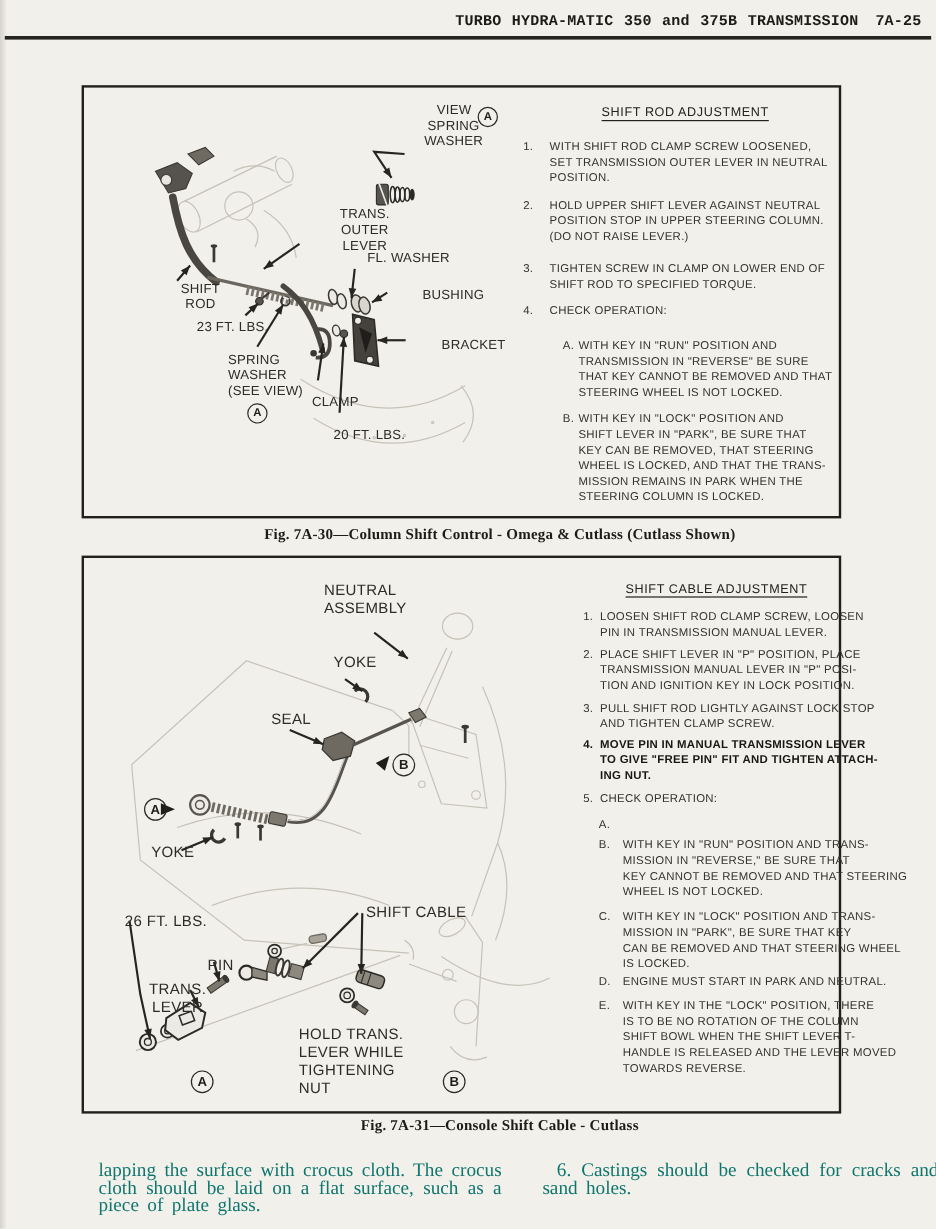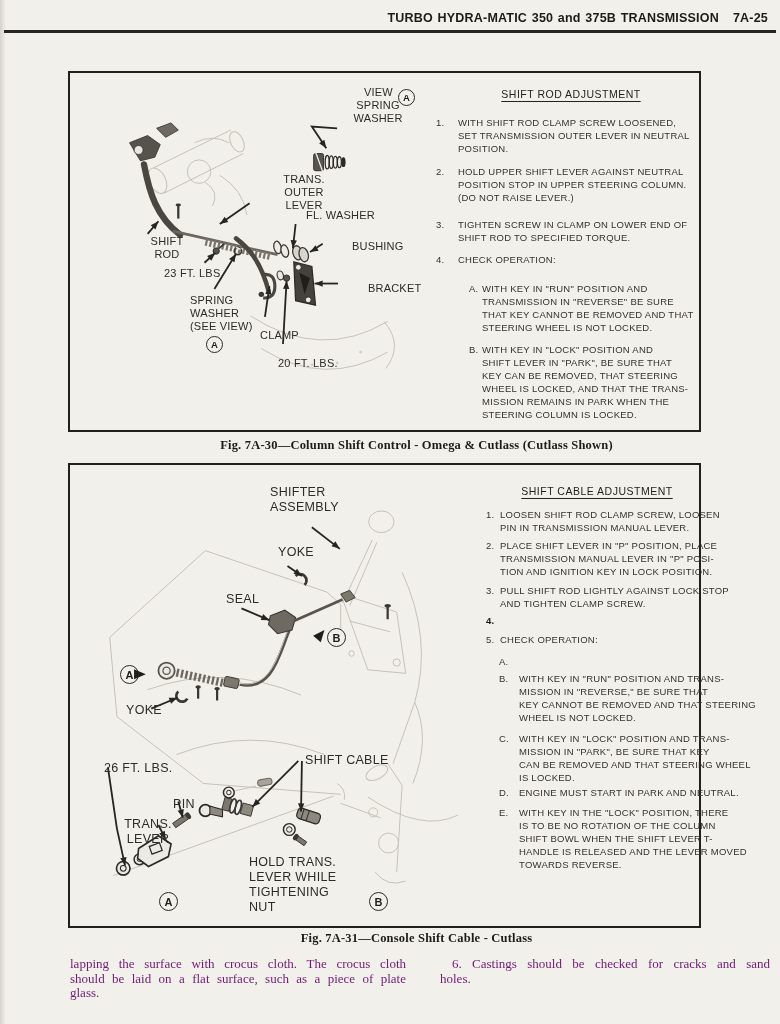--- a/index.html
+++ b/index.html
@@ -3,21 +3,21 @@
 <meta charset="utf-8">
 <style>
   html,body{margin:0;padding:0;}
   body{
     width:780px;height:1024px;position:relative;overflow:hidden;
     background:#f2f0ea;font-family:"Liberation Sans",sans-serif;
   }
   .page{position:absolute;inset:0;background:#f2f0ea;}
   .scan-edge{position:absolute;left:0;top:0;width:6px;height:100%;
     background:linear-gradient(90deg,rgba(190,186,178,.55),rgba(190,186,178,0));}
-  .hdr{position:absolute;top:11px;right:12px;font-family:Liberation Sans, sans-serif;
+  .hdr{position:absolute;top:11px;right:12px;font-family:Liberation Mono, monospace;
     font-weight:bold;font-size:12.5px;color:#1c1b17;letter-spacing:.2px;word-spacing:1px;white-space:nowrap;}
   .hdr .pg{margin-left:14px;}
   .rule{position:absolute;left:4px;right:4px;top:30px;height:3px;background:#26251f;}
   .figbox{position:absolute;left:68px;width:633px;border:2.5px solid #21201b;box-sizing:border-box;}
   #fig1{top:71px;height:361px;}
   #fig2{top:463px;height:465px;}
   .art{position:absolute;left:0;top:0;width:100%;height:100%;}
   .lbl{position:absolute;color:#2e2c27;white-space:pre-line;}
   .l1{font-size:11px;line-height:13px;letter-spacing:.2px;}
   .l2{font-size:12.5px;line-height:15px;letter-spacing:.3px;}
@@ -39,21 +39,21 @@
   #fig2 .step .n{width:14px;}
   #fig2 .step.sub{padding-left:13px;}
   #fig2 .step.sub .n{width:20px;}
   .step.em{font-weight:bold;color:#181713;}
   .caption{position:absolute;left:68px;width:697px;text-align:center;
     font-family:Liberation Serif, serif;font-weight:bold;font-size:12.5px;
     color:#1d1c17;letter-spacing:.2px;}
   #cap1{top:438px;}
   #cap2{top:931px;}
   .fcol{position:absolute;top:957px;font-family:"Liberation Serif",serif;
-    font-size:13px;line-height:14.5px;color:#701a75;text-align:justify;word-spacing:3px;margin:0;}
+    font-size:16px;line-height:14.5px;color:#0f766e;text-align:justify;word-spacing:3px;margin:12px;}
   #fleft{left:70px;width:336px;}
   #fright{left:440px;width:330px;text-indent:12px;}
 </style>
 </head>
 <body>
 
 <div class="page">
   <div class="scan-edge"></div>
 
   <div class="hdr">
@@ -326,21 +326,21 @@
         <use href="#ah2" transform="translate(61,421) rotate(78)"></use>
         <use href="#ah2" transform="translate(125,368) rotate(75)"></use>
         <use href="#ah2" transform="translate(106,392) rotate(63)"></use>
         <use href="#ah2" transform="translate(202,356) rotate(135)"></use>
         <use href="#ah2" transform="translate(256,361) rotate(91)"></use>
         <use href="#ptr" transform="translate(84,209) rotate(0)"></use>
         <use href="#ptr" transform="translate(282,160) rotate(-50)"></use>
       </g>
     </svg>
 
-    <div class="lbl l2" style="left:200px;top:20px;">SHIFTER
+    <div class="lbl l2" style="left:200px;top:20px;">NEUTRAL
 ASSEMBLY</div>
     <div class="lbl l2" style="left:208px;top:80px;">YOKE</div>
     <div class="lbl l2" style="left:156px;top:127px;">SEAL</div>
     <div class="circ c19" style="left:257px;top:163px;">B</div>
     <div class="circ c19" style="left:50px;top:200px;">A</div>
     <div class="lbl l2" style="left:56px;top:238px;">YOKE</div>
     <div class="lbl l2" style="left:34px;top:296px;">26 FT. LBS.</div>
     <div class="lbl l2" style="left:103px;top:332px;">PIN</div>
     <div class="lbl l2" style="left:49px;top:352px;width:58px;text-align:center;">TRANS.
 LEVER</div>
@@ -366,20 +366,23 @@
 TRANSMISSION MANUAL LEVER IN "P" POSI-
 TION AND IGNITION KEY IN LOCK POSITION.</span>
           </div>
         <div class="step" style="margin-bottom:4px;">
             <span class="n">3.</span>
             <span class="t">PULL SHIFT ROD LIGHTLY AGAINST LOCK STOP
 AND TIGHTEN CLAMP SCREW.</span>
           </div>
         <div class="step em" style="margin-bottom:6px;">
             <span class="n">4.</span>
+            <span class="t">MOVE PIN IN MANUAL TRANSMISSION LEVER
+TO GIVE "FREE PIN" FIT AND TIGHTEN ATTACH-
+ING NUT.</span>
           </div>
         <div class="step" style="margin-bottom:9px;">
             <span class="n">5.</span>
             <span class="t">CHECK OPERATION:</span>
           </div>
         <div class="step sub" style="margin-bottom:4px;">
             <span class="n">A.</span>
           </div>
         <div class="step sub" style="margin-bottom:8px;">
             <span class="n">B.</span>

